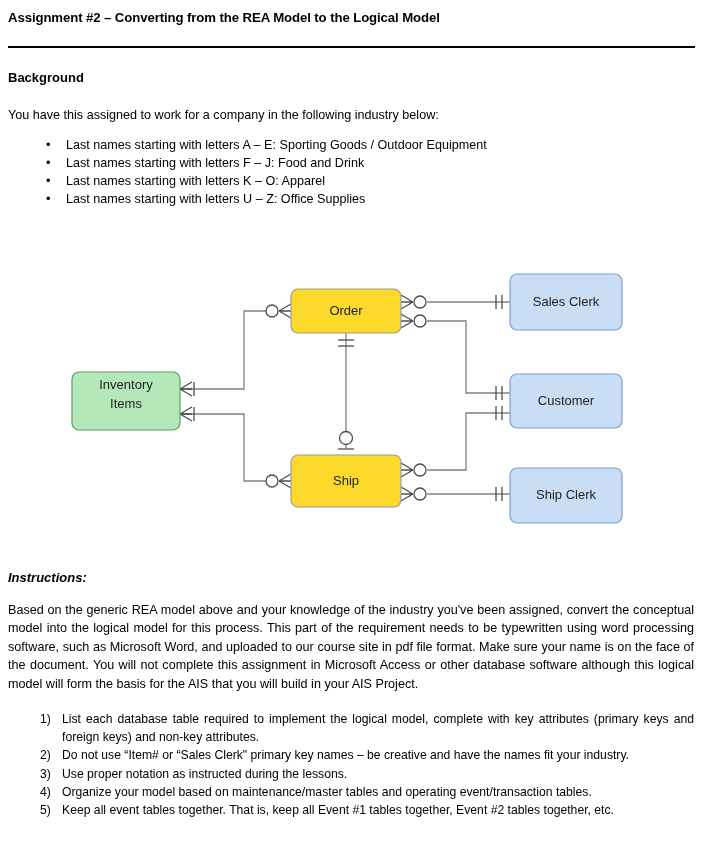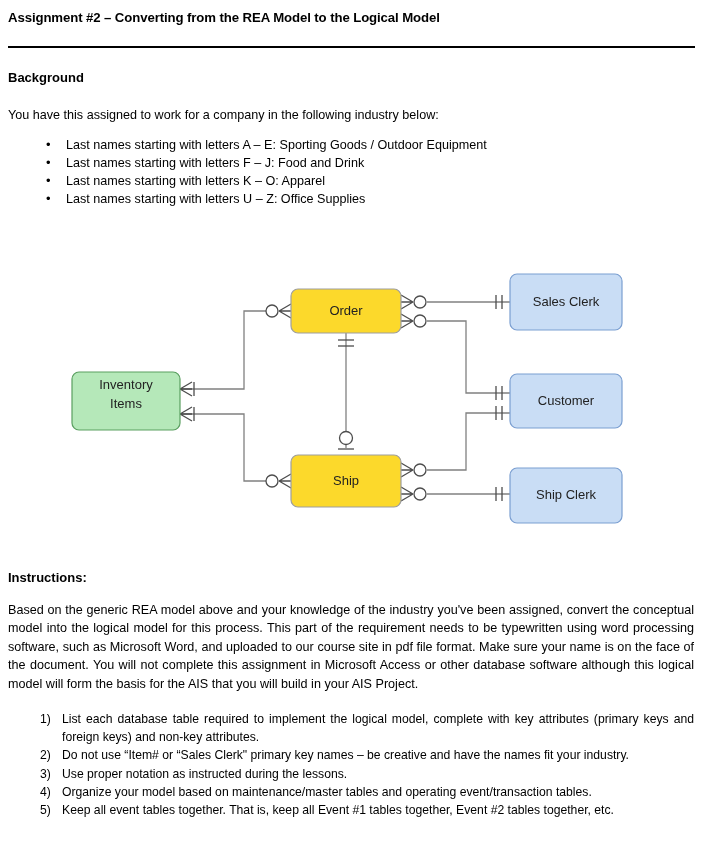--- a/index.html
+++ b/index.html
@@ -41,21 +41,21 @@
     height: 0;
     border-top: 2px solid #000;
   }
   .section-heading {
     position: absolute;
     left: 8px;
     font-size: 13px;
     font-weight: bold;
   }
   #background-heading { top: 70px; }
-  #instructions-heading { top: 570px; }
+  #instructions-heading { top: 570px; font-style: italic; }
 
   .para {
     position: absolute;
     left: 8px;
     font-size: 12.6px;
     line-height: 18px;
   }
   #intro-line { top: 106px; }
   #conceptual-line { top: 231px; }
 

